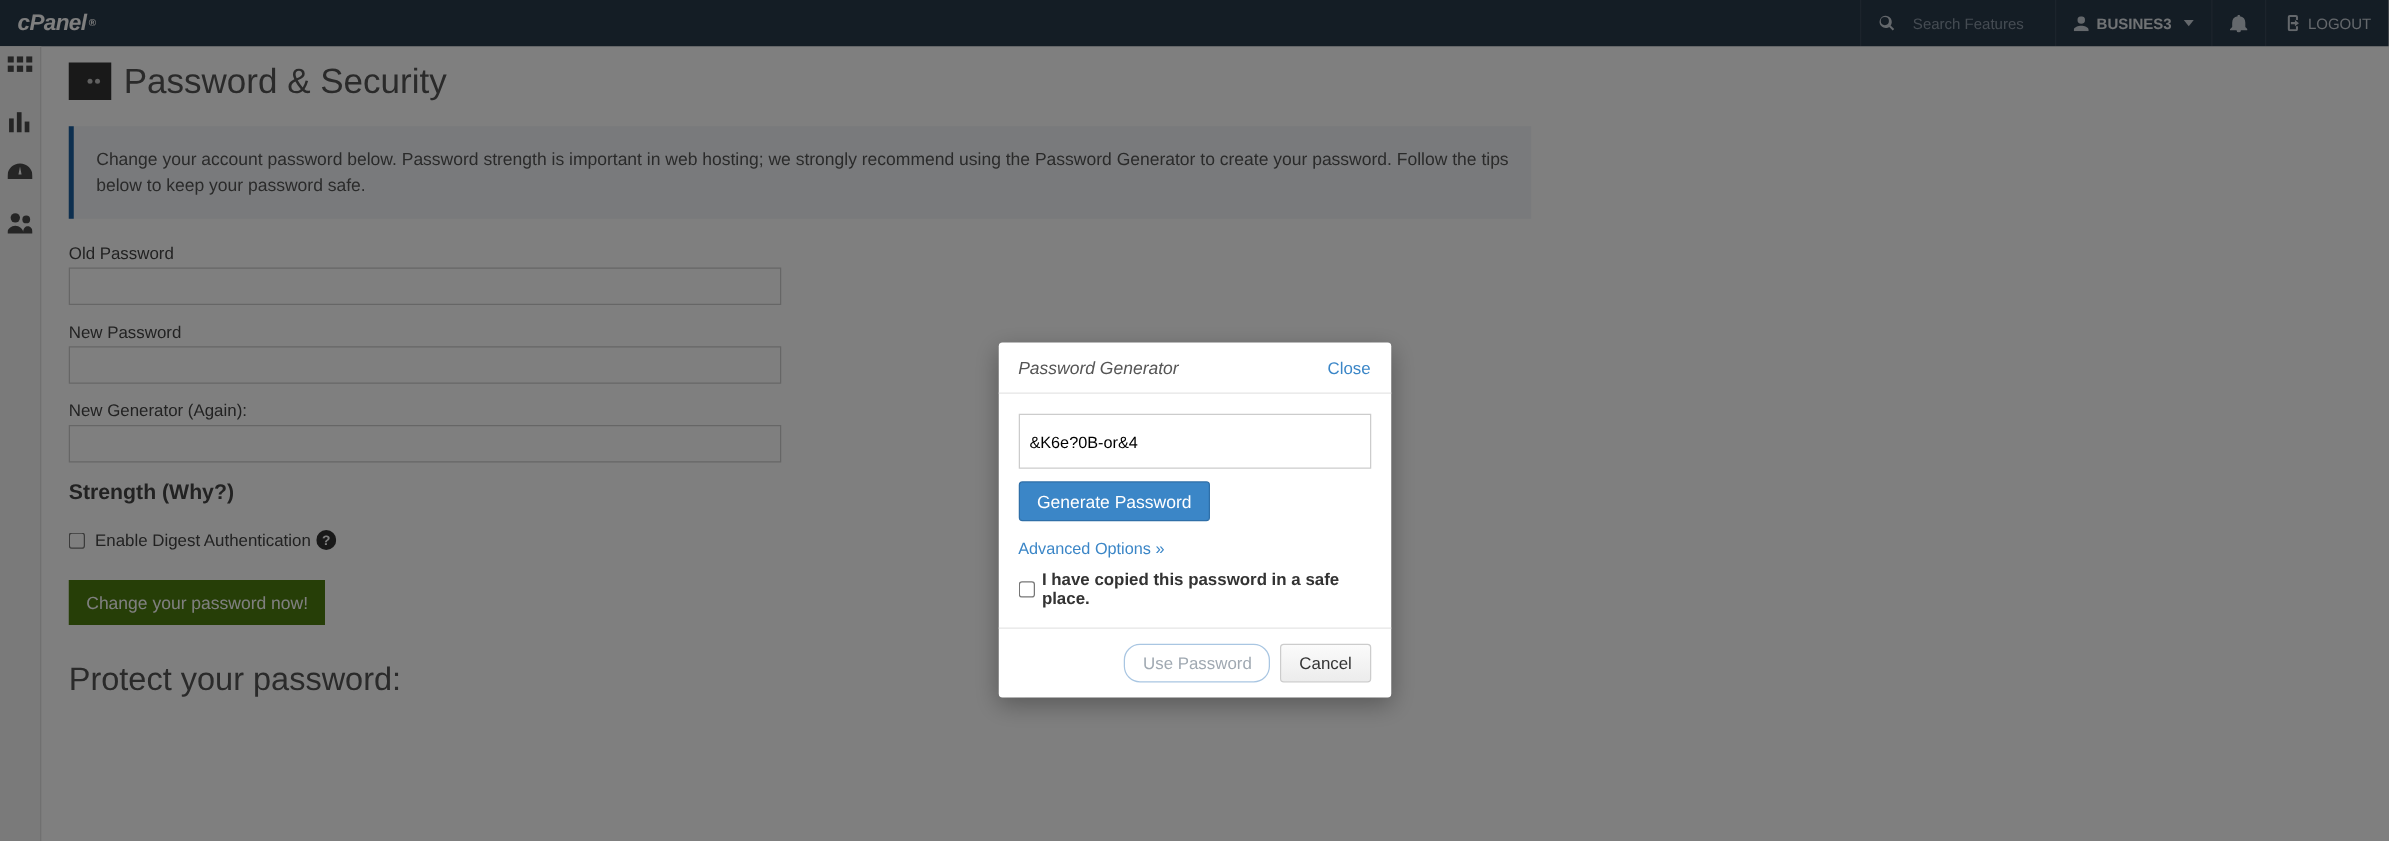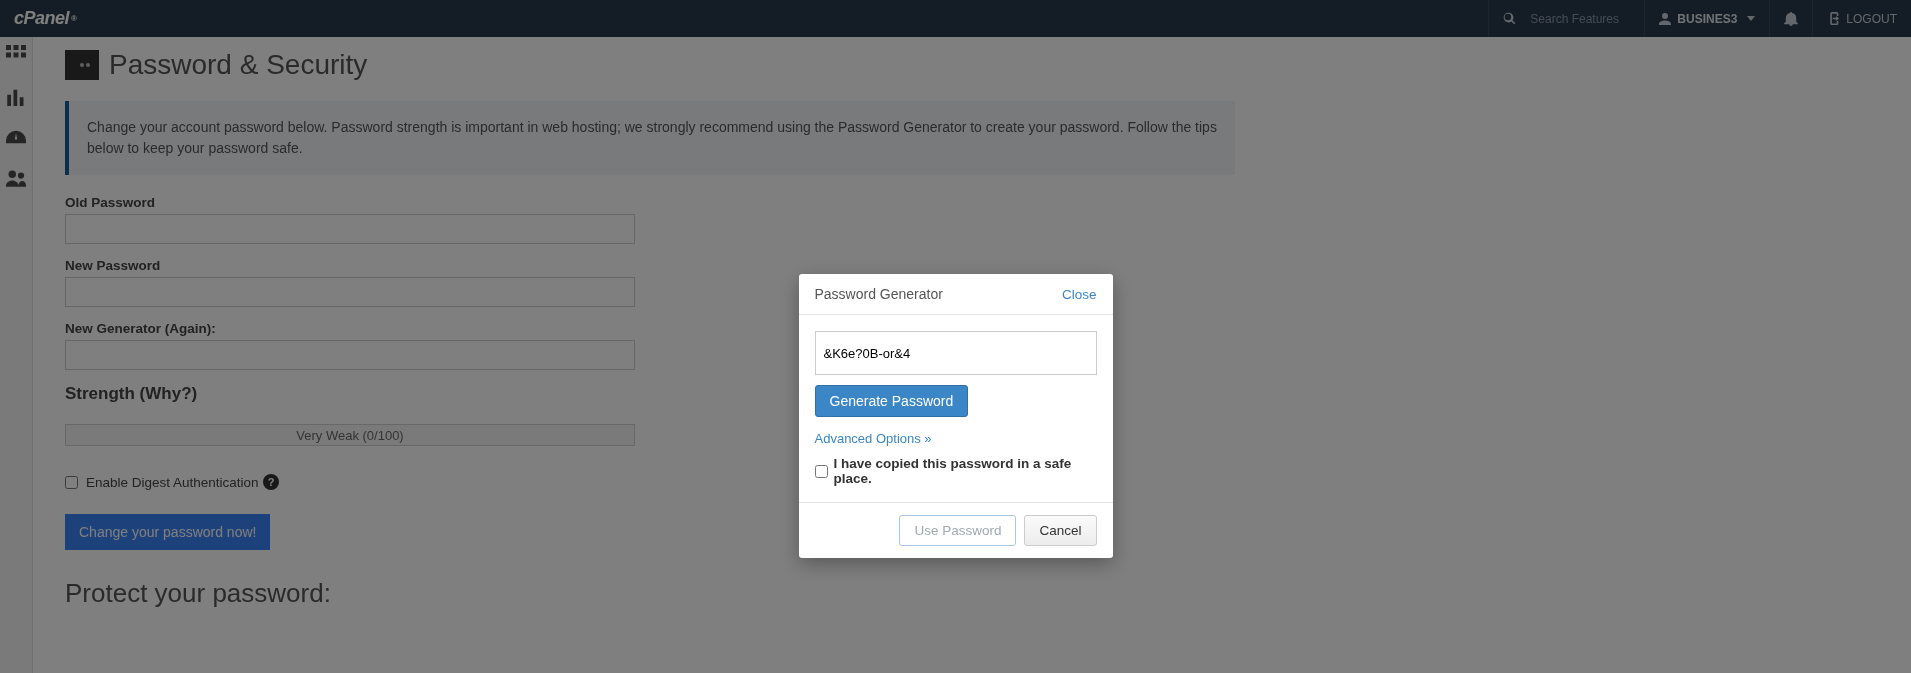--- a/index.html
+++ b/index.html
@@ -12,63 +12,63 @@
   .logo .reg { font-size: 8px; font-style: normal; vertical-align: top; margin-left: 2px; }
   .topbar-spacer { flex: 1; }
   .top-item { display: flex; align-items: center; padding: 0 14px; border-left: 1px solid rgba(255,255,255,0.08); font-size: 12px; color: #c8d0d8; }
   .top-item.search input { background: transparent; border: none; color: #c8d0d8; font-size: 12px; margin-left: 8px; width: 100px; outline: none; }
   .top-item.search input::placeholder { color: #8a98a6; }
   .top-item .ico { margin-right: 6px; fill: #c8d0d8; display:inline-flex; }
   .top-item.user { font-weight: bold; color: #e1e6ea; }
   .caret-down { width:0; height:0; border-left:4px solid transparent; border-right:4px solid transparent; border-top:5px solid #c8d0d8; margin-left:10px; }
 
   
-  .layout { display: flex; height: calc(100% - 37px); gap: 10px; }
+  .layout { display: flex; height: calc(100% - 37px); }
   .sidebar { width: 33px; background: #f4f4f4; border-right: 1px solid #e0e0e0; display: flex; flex-direction: column; align-items: center; padding-top: 8px; gap: 18px; }
   .sidebar .sico { width: 20px; height: 20px; fill: #4a4a4a; }
 
   .content { flex: 1; padding: 12px 22px 0 22px; overflow: auto; }
   .page-title-row { display: flex; align-items: center; margin-bottom: 20px; }
   .page-icon { width: 34px; height: 30px; background: #333; display: flex; align-items: center; justify-content: center; margin-right: 10px; }
   .page-icon .dots { width:4px;height:4px;background:#c0c0c0;border-radius:50%; box-shadow: 6px 0 #c0c0c0; }
   .page-title { font-size: 28px; font-weight: 300; color: #555; }
 
   .info-panel { border-left: 4px solid #1a5e9e; background: #f2f5f8; padding: 16px 18px; color: #555; margin-bottom: 20px; max-width: 1170px; line-height: 1.5; }
 
   .form-area { max-width: 570px; }
   .field { margin-bottom: 14px; }
-  .field label { display: block; font-weight: bold; color: #444; margin-bottom: 4px; font-size: 13.5px; }
+  .field label { display: block; font-weight: normal; color: #444; margin-bottom: 4px; font-size: 13.5px; }
   .field input[type=password], .field input[type=text] { width: 100%; height: 30px; border: 1px solid #ccc; padding: 4px 8px; font-size: 13px; }
 
   .strength-label { font-weight: bold; color: #444; font-size: 17px; margin-bottom: 20px; }
   .strength-bar { width: 100%; height: 22px; border: 1px solid #d0d0d0; background: #f5f5f5; display: flex; align-items: center; justify-content: center; color: #666; font-size: 13px; margin-bottom: 28px; }
 
   .digest-row { display: flex; align-items: center; color: #444; font-size: 13.5px; margin-bottom: 24px; }
   .digest-row input { margin-right: 8px; }
   .digest-row .qicon { width:16px;height:16px;fill:#333;margin-left:4px; }
 
-  .btn-primary { background: #3b82f6; color: #fff; border: none; padding: 10px 14px; font-size: 14px; cursor: pointer; }
+  .btn-primary { background: #4d7c0f; color: #fff; border: none; padding: 10px 14px; font-size: 14px; cursor: pointer; }
 
   .protect-heading { font-size: 26px; font-weight: 300; color: #555; margin-top: 28px; }
 
   
   .overlay { position: fixed; inset: 0; background: rgba(0,0,0,0.5); display: flex; align-items: flex-start; justify-content: center; }
   .modal { width: 314px; background: #fff; border-radius: 3px; box-shadow: 0 6px 20px rgba(0,0,0,0.3); margin-top: 274px; }
   .modal-header { display: flex; justify-content: space-between; align-items: center; padding: 12px 16px; border-bottom: 1px solid #e5e5e5; }
-  .modal-title { color: #555; font-size: 14px; }
+  .modal-title { color: #555; font-size: 14px; font-style: italic; }
   .modal-close-link { color: #3b86c7; font-size: 13.5px; cursor: pointer; }
   .modal-body { padding: 16px; }
   .modal-body input[type=text] { width: 100%; height: 44px; border: 1px solid #ccc; padding: 4px 8px; font-size: 13px; margin-bottom: 10px; }
   .btn-gen { background: #3b86c7; border: 1px solid #2f6fa8; color: #fff; padding: 7px 14px; font-size: 14px; border-radius: 3px; cursor: pointer; margin-bottom: 14px; }
   .adv-link { color: #3b86c7; font-size: 13px; cursor: pointer; display: block; margin-bottom: 10px; }
   .copy-row { display: flex; align-items: center; gap: 6px; }
   .copy-row label { font-weight: bold; color: #333; font-size: 13.5px; }
 
   .modal-footer { padding: 12px 16px; border-top: 1px solid #e5e5e5; display: flex; justify-content: flex-end; gap: 8px; }
-  .btn-use { background: #fff; border: 1px solid #a9c6e2; color: #a0a9b2; padding: 7px 14px; font-size: 13.5px; border-radius: 3px; cursor: default; }
+  .btn-use { background: #fff; border: 1px solid #a9c6e2; color: #a0a9b2; padding: 7px 14px; font-size: 13.5px; border-radius: 13px; cursor: default; }
   .btn-cancel { background: linear-gradient(#fbfbfb,#ececec); border: 1px solid #ccc; color: #333; padding: 7px 14px; font-size: 13.5px; border-radius: 3px; cursor: pointer; }
 </style>
 </head>
 <body>
 
 <div class="topbar">
   <div class="logo">
     <span>cPanel</span>
       <span class="reg">®</span>
   </div>
@@ -150,23 +150,20 @@
       <div class="field">
         <label>New Password</label>
         <input type="password" style="">
       </div>
       <div class="field">
         <label>New Generator (Again):</label>
         <input type="password" style="">
       </div>
 
       <div class="strength-label">Strength (Why?)</div>
-      <div class="strength-bar">
-        <span>Very Weak (0/100)</span>
-      </div>
 
       <div class="digest-row">
         <input type="checkbox" style="">
         <span>Enable Digest Authentication</span>
         <svg class="qicon" viewBox="0 0 16 16">
             <circle cx="8" cy="8" r="8"></circle>
             <text x="8" y="12" text-anchor="middle" fill="#fff" font-size="11" font-weight="bold">?</text>
           </svg>
       </div>
 

